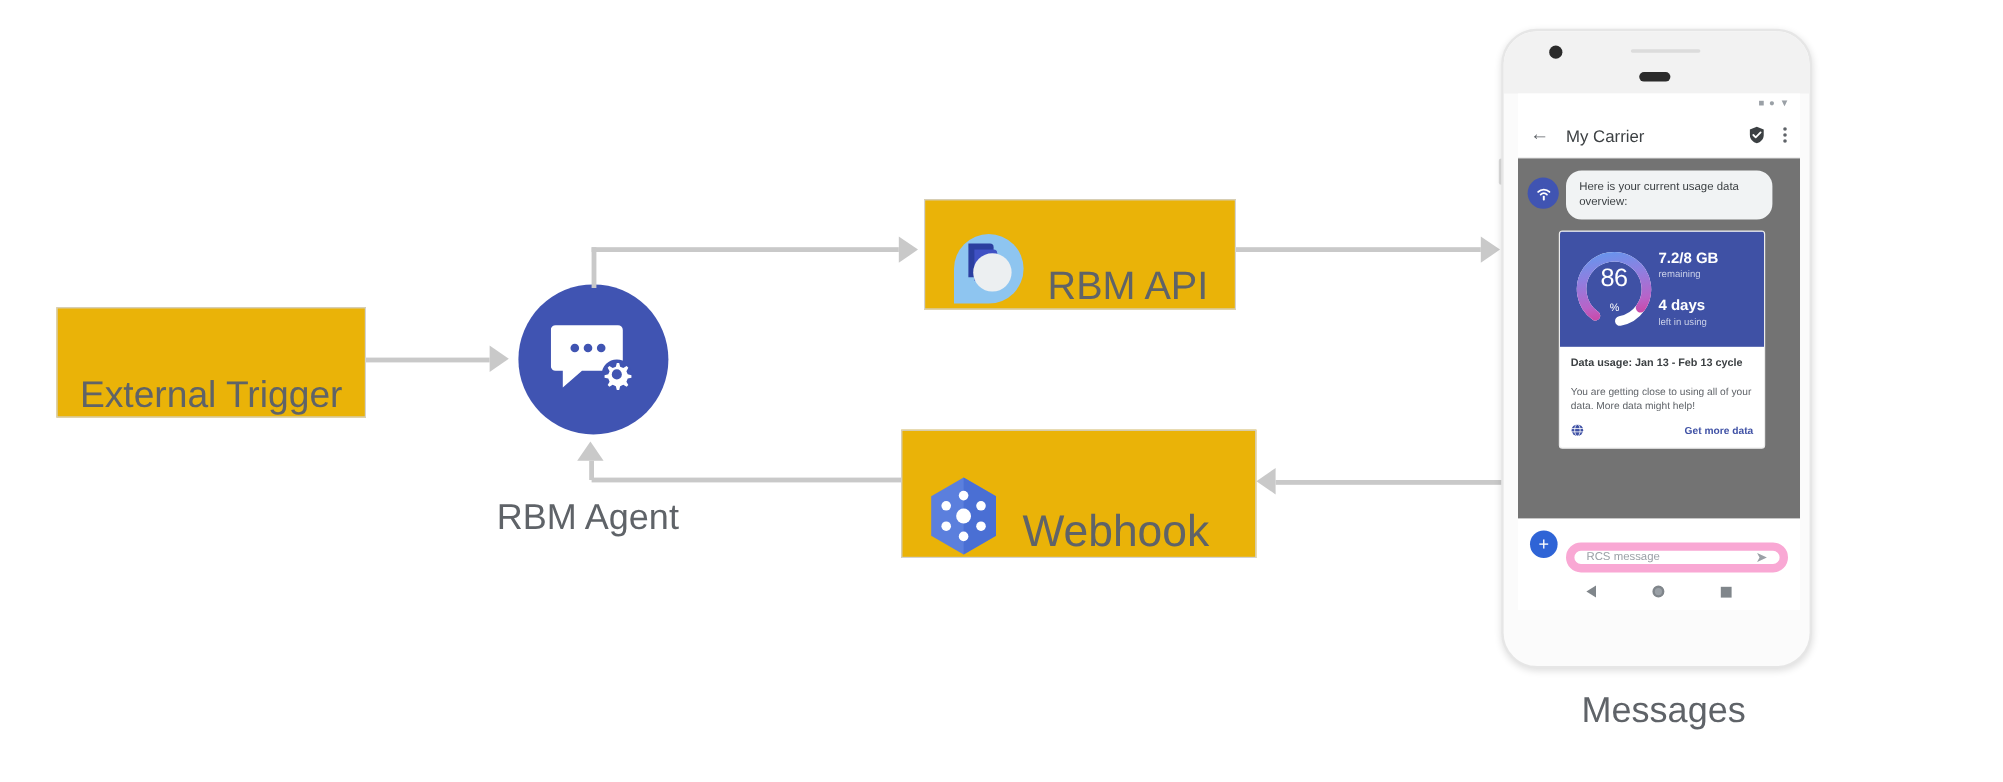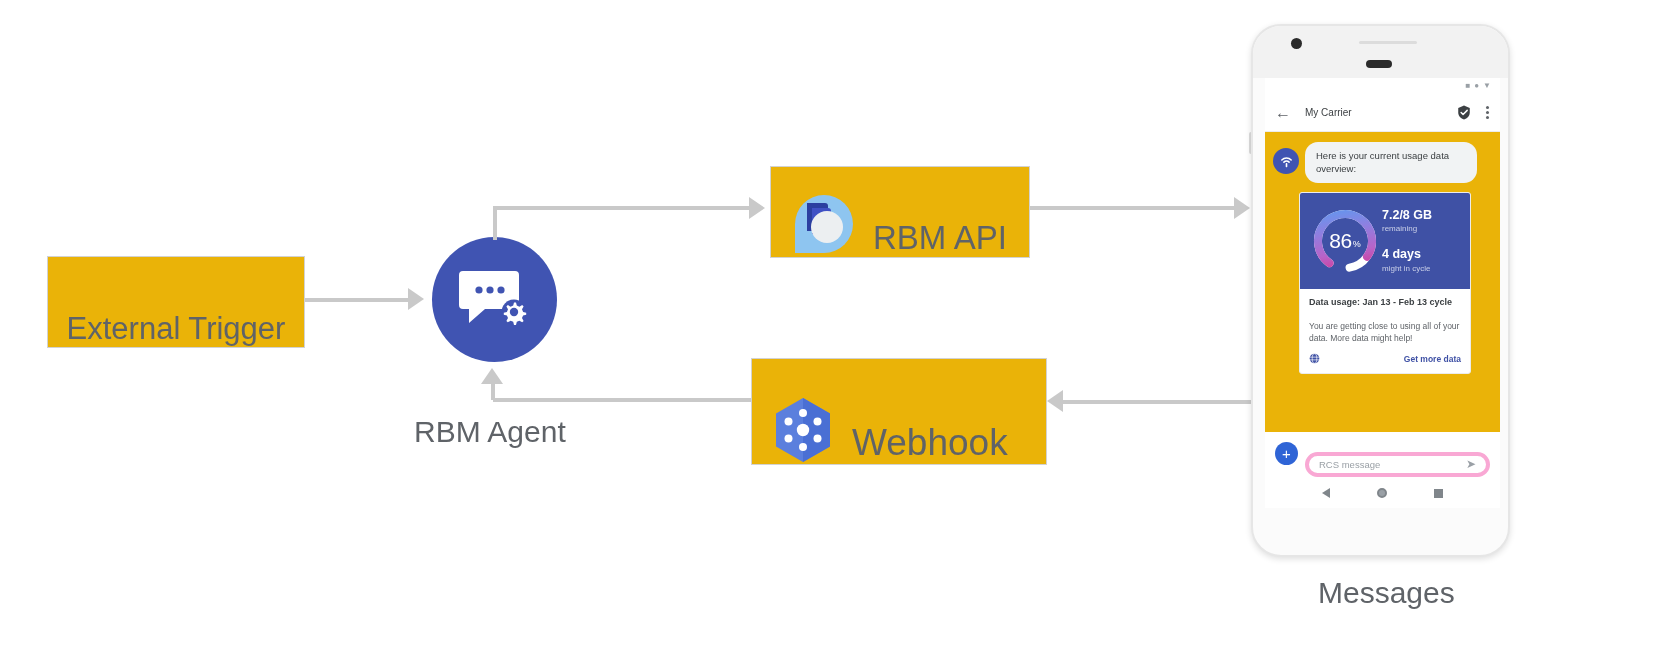--- a/index.html
+++ b/index.html
@@ -149,36 +149,36 @@
   
   #app-bar {
     height: 38px; background: #ffffff;
     border-bottom: 1px solid #ececec;
     display: flex; align-items: center;
     padding: 0 10px;
     position: relative;
   }
   #back-arrow { font-size: 16px; color: #5f6368; line-height: 1; }
   #app-bar-title {
-    margin-left: 14px; font-size: 10px; color: #3c4043; font-weight: 400;
+    margin-left: 14px; font-size: 14px; color: #3c4043; font-weight: 400;
   }
   #app-bar-actions {
     margin-left: auto; display: flex; align-items: center; gap: 11px;
   }
   #verified-shield { width: 14px; height: 15px; display: block; }
   #overflow-menu {
     width: 3px; display: flex; flex-direction: column; gap: 2px; padding: 2px 4px;
   }
   #overflow-menu i {
     width: 3px; height: 3px; border-radius: 50%; background: #5f6368; display: block;
   }
 
   
   #conversation {
-    background: #eab308;
+    background: #737373;
     padding: 10px 8px 0 8px;
     height: 318px;
     position: relative;
   }
   #bubble-row { display: flex; align-items: flex-start; gap: 6px; }
   #agent-avatar {
     width: 26px; height: 26px; border-radius: 50%;
     background: #4054b2; flex: 0 0 26px;
     display: flex; align-items: center; justify-content: center;
     margin-top: 6px;
@@ -207,20 +207,21 @@
     height: 96px;
     display: flex; align-items: center;
     padding: 0 10px;
     position: relative;
   }
   #gauge-wrap { position: relative; width: 70px; height: 70px; }
   #gauge-value {
     position: absolute; inset: 0;
     display: flex; align-items: center; justify-content: center;
     color: #ffffff;
+    flex-direction: column;
   }
   #gauge-num { font-size: 21px; font-weight: 300; letter-spacing: -.5px; }
   #gauge-pct { font-size: 9px; font-weight: 400; margin-left: 1px; margin-top: 7px; }
   #hero-stats {
     flex: 1; text-align: left; color: #ffffff; margin-left: 2px;
   }
   .stat-big { font-size: 12.5px; font-weight: 700; line-height: 1.25; }
   .stat-small { font-size: 8px; color: #c9cfe8; line-height: 1.4; }
   .stat-gap { height: 13px; }
 
@@ -244,21 +245,21 @@
     background: #ffffff;
   }
   #plus-button {
     width: 23px; height: 23px; border-radius: 50%;
     background: #2f64d6; color: #fff;
     display: flex; align-items: center; justify-content: center;
     font-size: 15px; line-height: 1; flex: 0 0 23px;
   }
   #composer-field {
     flex: 1; height: 25px;
-    border: 4px solid #f9a8d4; border-radius: 13px;
+    border: 7px solid #f9a8d4; border-radius: 13px;
     display: flex; align-items: center;
     padding: 0 10px;
     margin-top: 22px;
   }
   #composer-placeholder { font-size: 9.5px; color: #9aa0a6; flex: 1; }
   #send-icon { color: #9aa0a6; font-size: 12px; line-height: 1; }
 
   
   #nav-bar {
     position: absolute; left: 0; right: 0; bottom: 0;
@@ -418,21 +419,21 @@
               <div id="gauge-value">
                 <span id="gauge-num">86</span>
                 <span id="gauge-pct">%</span>
               </div>
             </div>
             <div id="hero-stats">
               <div class="stat-big">7.2/8 GB</div>
               <div class="stat-small">remaining</div>
               <div class="stat-gap"></div>
               <div class="stat-big">4 days</div>
-              <div class="stat-small">might in cycle</div>
+              <div class="stat-small">left in using</div>
             </div>
           </div>
           <div id="card-body">
             <div id="card-title">Data usage: Jan 13 - Feb 13 cycle</div>
             <div id="card-text">You are getting close to using all of your data. More data might help!</div>
             <div id="card-action">
               <svg width="11" height="11" viewBox="0 0 24 24">
                 <circle cx="12" cy="12" r="10.5" fill="#3f51a5"></circle>
                 <ellipse cx="12" cy="12" rx="5" ry="10.5" fill="none" stroke="#ffffff" stroke-width="1.5"></ellipse>
                 <path d="M2 9 h20 M2 15 h20" stroke="#ffffff" stroke-width="1.5"></path>

